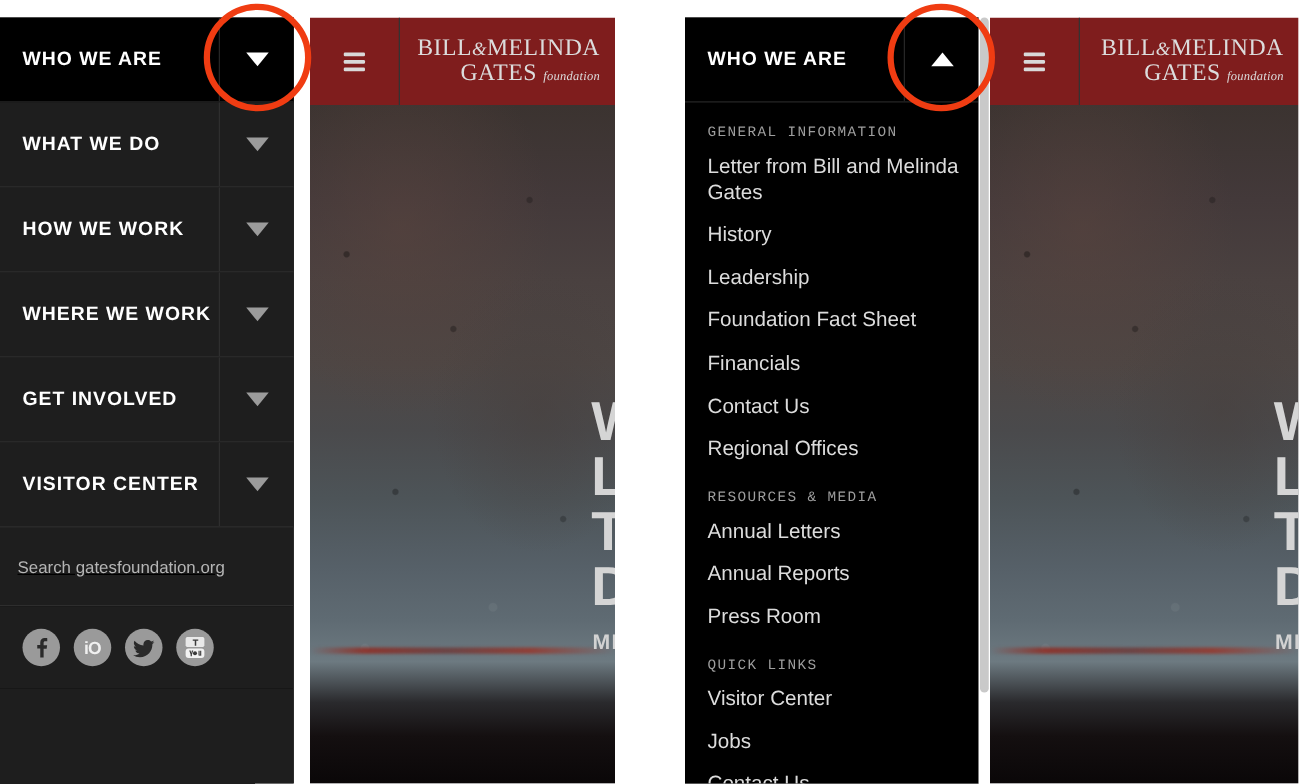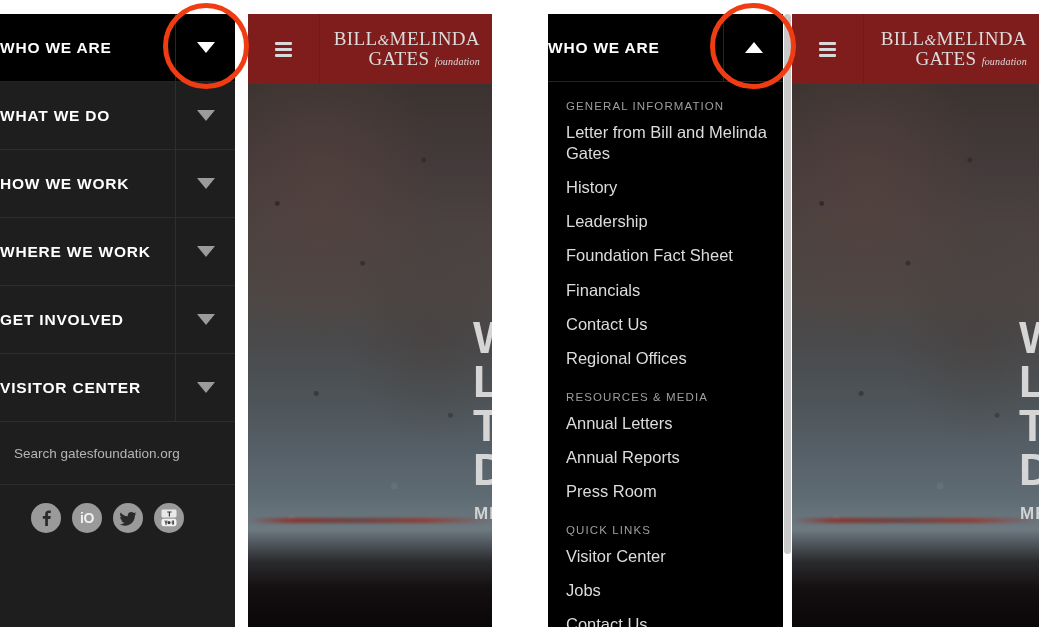--- a/index.html
+++ b/index.html
@@ -49,20 +49,21 @@
     background: #1e1e1e;
     border-bottom: 1px solid #2e2e2e;
     box-sizing: border-box;
   }
   .nav-row.active {
     background: #000000;
     border-bottom: 1px solid #242424;
   }
   .nav-label {
     flex: 1;
+    padding-left: 18px;
     color: #ffffff;
     font-size: 15.5px;
     font-weight: bold;
     letter-spacing: 0.8px;
     font-family: "Liberation Sans", sans-serif;
     white-space: nowrap;
   }
   .nav-caret {
     width: 60px;
     height: 100%;
@@ -81,35 +82,36 @@
   }
   .nav-row.active .caret-glyph { border-top-color: #ffffff; }
 
   
   .search-row {
     height: 62px;
     display: flex;
     align-items: center;
     background: #1e1e1e;
     border-bottom: 1px solid #2e2e2e;
+    text-decoration: underline;
   }
   .search-text {
     padding-left: 14px;
     color: #b5b5b5;
     font-size: 13.5px;
     font-family: "Liberation Sans", sans-serif;
   }
 
   
   .social-row {
     height: 66px;
     display: flex;
     align-items: center;
     gap: 11px;
-    padding-left: 31px;
+    padding-left: 18px;
     background: #1e1e1e;
   }
   .social-icon {
     width: 30px; height: 30px;
     border-radius: 50%;
     background: #9a9a9a;
     display: flex;
     align-items: center;
     justify-content: center;
     color: #1e1e1e;
@@ -131,21 +133,21 @@
   .mega {
     background: #000000;
     padding: 18px 0 0 18px;
     height: 100%;
     box-sizing: border-box;
   }
   .mega-group-title {
     color: #9e9e9e;
     font-size: 11.5px;
     letter-spacing: 1.1px;
-    font-family: Liberation Sans, sans-serif;
+    font-family: Liberation Mono, monospace;
     margin: 0 0 10px 0;
   }
   .mega-group + .mega-group { margin-top: 22px; }
   .mega-link {
     color: #dcdcdc;
     font-size: 16.5px;
     line-height: 1.28;
     font-family: "Liberation Sans", sans-serif;
     margin-bottom: 13px;
     cursor: pointer;

